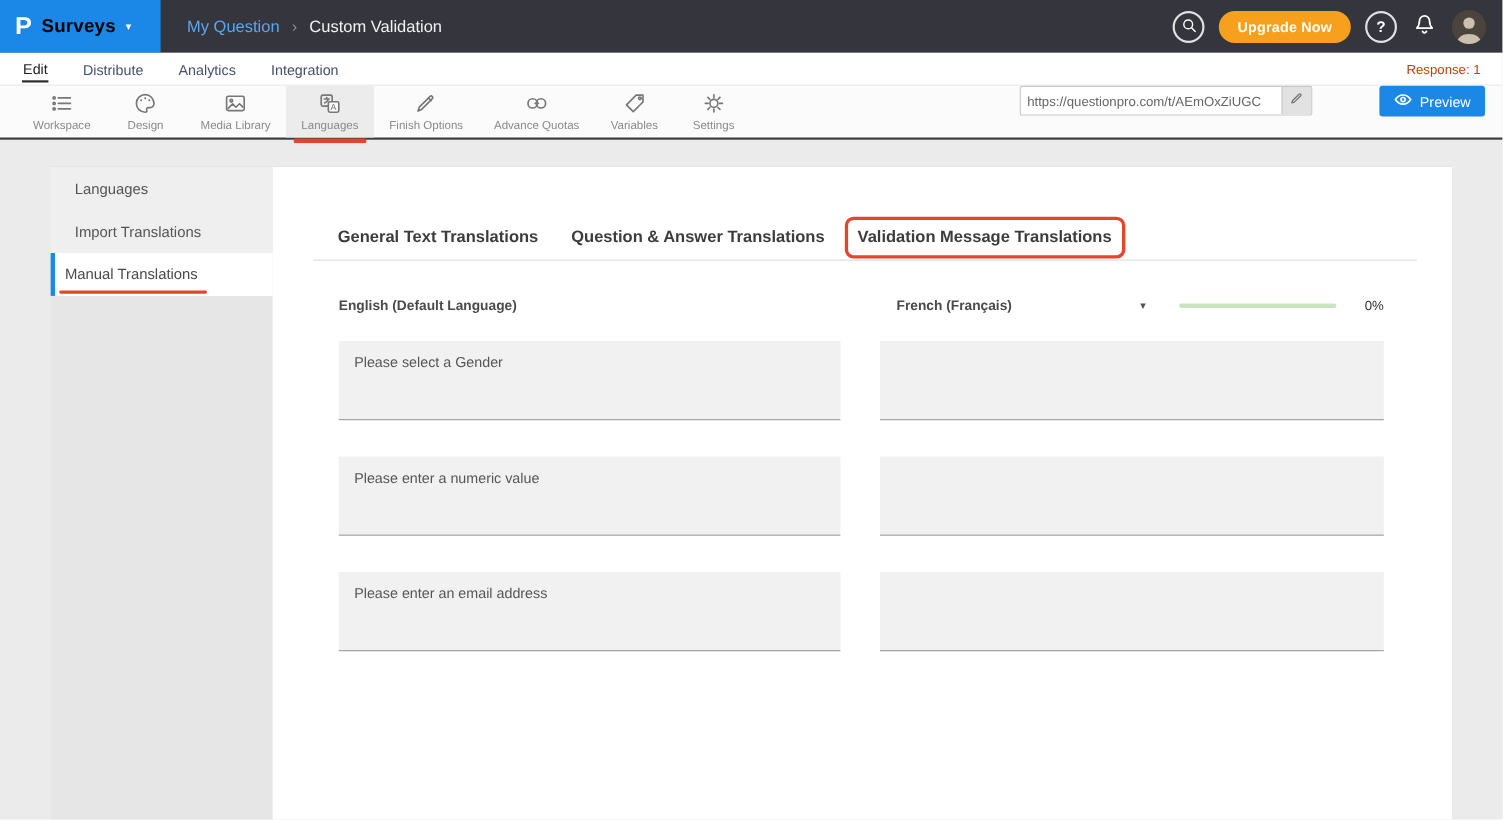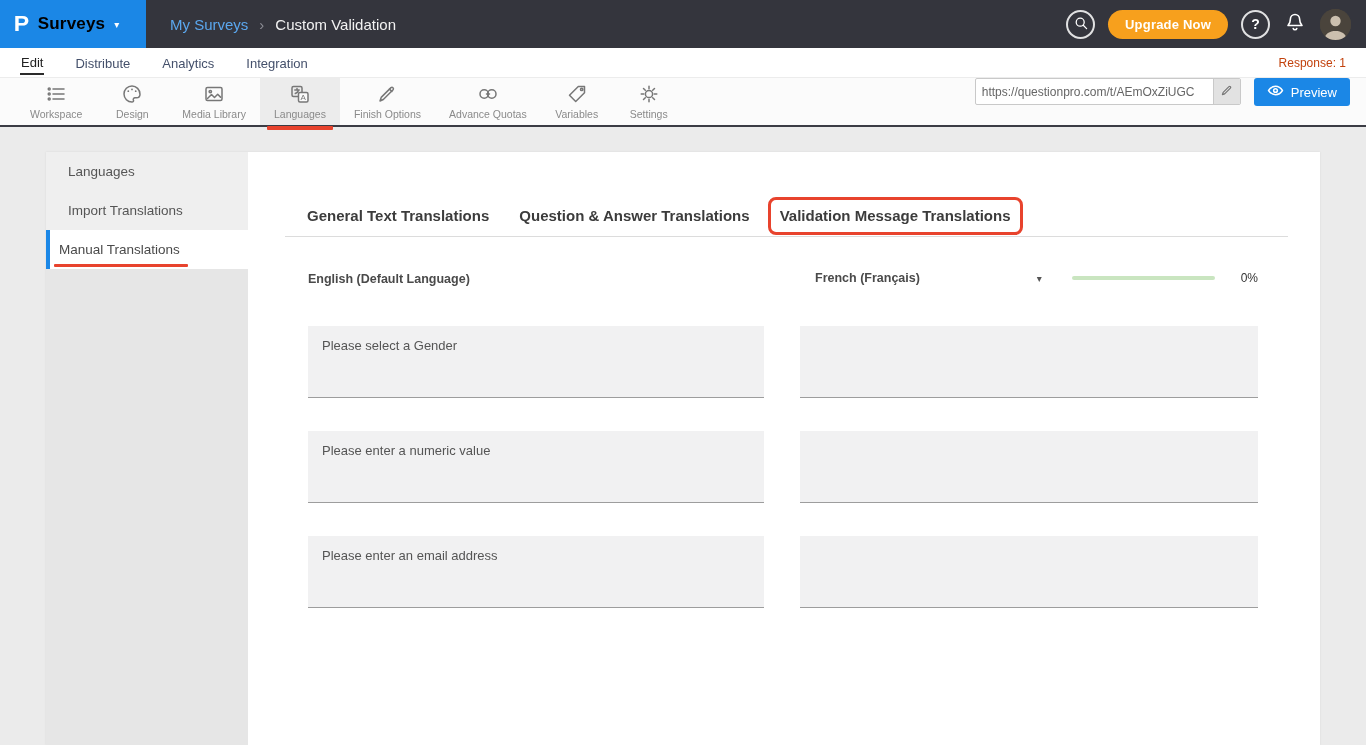--- a/index.html
+++ b/index.html
@@ -76,21 +76,21 @@
     font-size:12px; color:#666; padding:0 6px; min-width:0; background:transparent;
     white-space:nowrap; text-overflow:ellipsis; overflow:hidden;
   }
   .url-edit {
     width:27px; height:100%; background:#e2e2e2; border-left:1px solid #c9c9c9;
     display:flex; align-items:center; justify-content:center; cursor:pointer; flex:0 0 auto;
   }
   .preview-btn {
     height:28px; background:#1b87e6; color:#fff; border:none; border-radius:3px;
     font-family:"Liberation Sans",sans-serif; font-size:13px; padding:0 13px;
-    display:flex; align-items:center; gap:7px; cursor:pointer;
+    display:flex; align-items:center; gap:7px; cursor:pointer;margin-left:48px;
   }
 
   
   .card {
     position:absolute; left:46px; top:152px; width:1274px; bottom:0; background:#fff;
     box-shadow:0 0 2px rgba(0,0,0,.08);
   }
   .side-panel { position:absolute; left:0; top:0; bottom:0; width:202px; background:#e6e6e6; }
   .side-item {
     position:relative; height:39px; line-height:39px; padding-left:22px;
@@ -117,21 +117,21 @@
   .lang-col-right { width:458px; margin-left:36px; display:flex; align-items:center; }
   .lang-select {
     display:flex; align-items:center; justify-content:space-between;
     width:230px; margin-left:15px; cursor:pointer;
   }
   .tgt-lang-label { font-size:12.5px; font-weight:700; color:#4a4a4a; }
   .select-caret { font-size:10px; color:#555; }
   .progress-track { width:145px; height:4px; border-radius:2px; background:#c9e5c0; margin-left:30px; }
   .progress-pct { font-size:12px; color:#333; margin-left:26px; }
 
-  .trans-rows { position:absolute; left:60px; top:174px; display:flex; flex-direction:column; gap:33px; }
+  .trans-rows { position:absolute; left:60px; top:158px; display:flex; flex-direction:column; gap:33px; }
   .trans-row { display:flex; gap:36px; }
   .t-box {
     height:72px; background:#f1f1f2; border-bottom:1px solid #9d9d9d;
     padding:12px 14px; font-size:13px; color:#555; cursor:text;
   }
   .t-box.src { width:456px; }
   .t-box.tgt { width:458px; }
 
   svg.lineart { stroke:#777; fill:none; stroke-width:1.5; stroke-linecap:round; stroke-linejoin:round; }
   svg.white-line { stroke:#fff; fill:none; stroke-width:1.6; stroke-linecap:round; stroke-linejoin:round; }
@@ -139,21 +139,21 @@
 </head>
 <body>
 
 <header class="app-header">
   <div class="brand">
     <span class="brand-logo">P</span>
     <span class="brand-label">Surveys</span>
     <span class="brand-caret">▾</span>
   </div>
   <nav class="breadcrumb">
-    <a class="bc-parent">My Surveys</a>
+    <a class="bc-parent">My Question</a>
     <span class="bc-sep">›</span>
     <span class="bc-current">Custom Validation</span>
   </nav>
   <div class="header-actions">
     <div class="circle-btn">
       <span>
         <svg class="white-line" width="16" height="16" viewBox="0 0 20 20">
             <circle cx="9" cy="9" r="5"></circle>
             <line x1="12.8" y1="12.8" x2="17" y2="17"></line>
           </svg>

